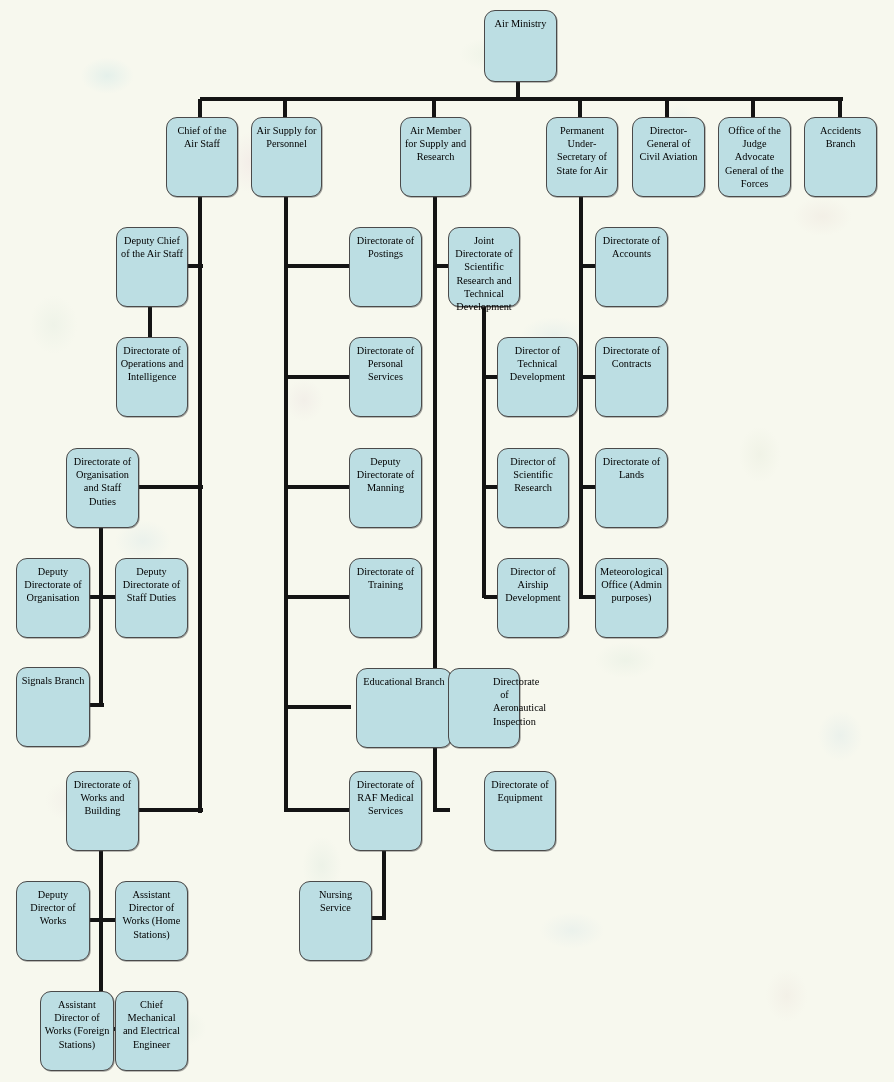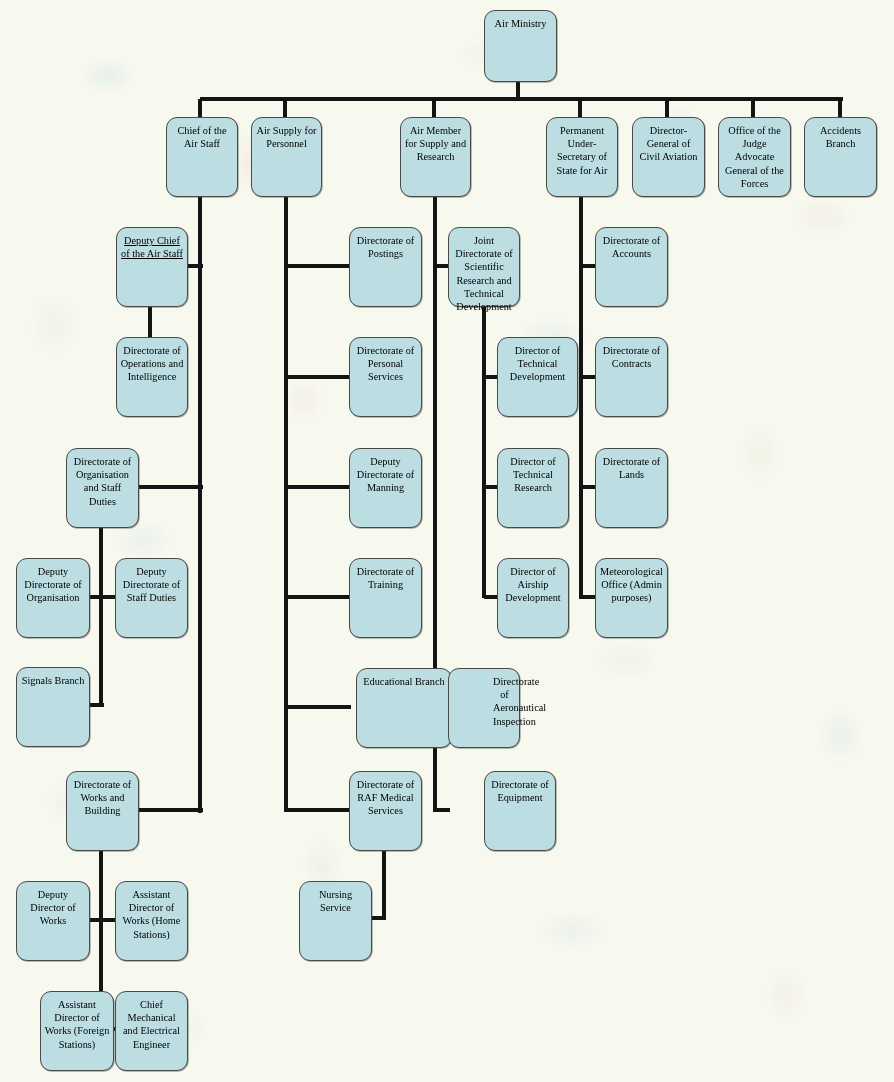--- a/index.html
+++ b/index.html
@@ -109,41 +109,41 @@
     </div>
   <div id="nodes-layer">
       <div class="node" style="left: 484px; top: 10px; width: 73px; height: 72px; background: rgb(188, 222, 227); border-color: rgb(74, 74, 74);">Air Ministry</div>
       <div class="node" style="left: 166px; top: 117px; width: 72px; height: 80px; background: rgb(188, 222, 227); border-color: rgb(74, 74, 74);">Chief of the Air Staff</div>
       <div class="node" style="left: 251px; top: 117px; width: 71px; height: 80px; background: rgb(188, 222, 227); border-color: rgb(74, 74, 74);">Air Supply for Personnel</div>
       <div class="node" style="left: 400px; top: 117px; width: 71px; height: 80px; background: rgb(188, 222, 227); border-color: rgb(74, 74, 74);">Air Member for Supply and Research</div>
       <div class="node" style="left: 546px; top: 117px; width: 72px; height: 80px; background: rgb(188, 222, 227); border-color: rgb(74, 74, 74);">Permanent Under-Secretary of State for Air</div>
       <div class="node" style="left: 632px; top: 117px; width: 73px; height: 80px; background: rgb(188, 222, 227); border-color: rgb(74, 74, 74);">Director-General of Civil Aviation</div>
       <div class="node" style="left: 718px; top: 117px; width: 73px; height: 80px; background: rgb(188, 222, 227); border-color: rgb(74, 74, 74);">Office of the Judge Advocate General of the Forces</div>
       <div class="node" style="left: 804px; top: 117px; width: 73px; height: 80px; background: rgb(188, 222, 227); border-color: rgb(74, 74, 74);">Accidents Branch</div>
-      <div class="node" style="left: 116px; top: 227px; width: 72px; height: 80px; background: rgb(188, 222, 227); border-color: rgb(74, 74, 74); text-decoration: underline;">Deputy Chief of the Air Staff</div>
+      <div class="node" style="left: 116px; top: 227px; width: 72px; height: 80px; background: rgb(188, 222, 227); border-color: rgb(74, 74, 74);">Deputy Chief of the Air Staff</div>
       <div class="node" style="left: 116px; top: 337px; width: 72px; height: 80px; background: rgb(188, 222, 227); border-color: rgb(74, 74, 74);">Directorate of Operations and Intelligence</div>
       <div class="node" style="left: 66px; top: 448px; width: 73px; height: 80px; background: rgb(188, 222, 227); border-color: rgb(74, 74, 74);">Directorate of Organisation and Staff Duties</div>
       <div class="node" style="left: 16px; top: 558px; width: 74px; height: 80px; background: rgb(188, 222, 227); border-color: rgb(74, 74, 74);">Deputy Directorate of Organisation</div>
       <div class="node" style="left: 115px; top: 558px; width: 73px; height: 80px; background: rgb(188, 222, 227); border-color: rgb(74, 74, 74);">Deputy Directorate of Staff Duties</div>
       <div class="node" style="left: 16px; top: 667px; width: 74px; height: 80px; background: rgb(188, 222, 227); border-color: rgb(74, 74, 74);">Signals Branch</div>
       <div class="node" style="left: 66px; top: 771px; width: 73px; height: 80px; background: rgb(188, 222, 227); border-color: rgb(74, 74, 74);">Directorate of Works and Building</div>
       <div class="node" style="left: 16px; top: 881px; width: 74px; height: 80px; background: rgb(188, 222, 227); border-color: rgb(74, 74, 74);">Deputy Director of Works</div>
       <div class="node" style="left: 115px; top: 881px; width: 73px; height: 80px; background: rgb(188, 222, 227); border-color: rgb(74, 74, 74);">Assistant Director of Works (Home Stations)</div>
       <div class="node" style="left: 24px; top: 991px; width: 74px; height: 80px; background: rgb(188, 222, 227); border-color: rgb(74, 74, 74); margin-left: 16px;">Assistant Director of Works (Foreign Stations)</div>
       <div class="node" style="left: 115px; top: 991px; width: 73px; height: 80px; background: rgb(188, 222, 227); border-color: rgb(74, 74, 74);">Chief Mechanical and Electrical Engineer</div>
       <div class="node" style="left: 349px; top: 227px; width: 73px; height: 80px; background: rgb(188, 222, 227); border-color: rgb(74, 74, 74);">Directorate of Postings</div>
       <div class="node" style="left: 349px; top: 337px; width: 73px; height: 80px; background: rgb(188, 222, 227); border-color: rgb(74, 74, 74);">Directorate of Personal Services</div>
       <div class="node" style="left: 349px; top: 448px; width: 73px; height: 80px; background: rgb(188, 222, 227); border-color: rgb(74, 74, 74);">Deputy Directorate of Manning</div>
       <div class="node" style="left: 349px; top: 558px; width: 73px; height: 80px; background: rgb(188, 222, 227); border-color: rgb(74, 74, 74);">Directorate of Training</div>
       <div class="node" style="left: 356px; top: 668px; width: 96px; height: 80px; background: rgb(188, 222, 227); border-color: rgb(74, 74, 74);">Educational Branch</div>
       <div class="node" style="left: 349px; top: 771px; width: 73px; height: 80px; background: rgb(188, 222, 227); border-color: rgb(74, 74, 74);">Directorate of RAF Medical Services</div>
       <div class="node" style="left: 299px; top: 881px; width: 73px; height: 80px; background: rgb(188, 222, 227); border-color: rgb(74, 74, 74);">Nursing Service</div>
       <div class="node" style="left: 448px; top: 227px; width: 72px; height: 80px; background: rgb(188, 222, 227); border-color: rgb(74, 74, 74);">Joint Directorate of Scientific Research and Technical Development</div>
       <div class="node" style="left: 497px; top: 337px; width: 81px; height: 80px; background: rgb(188, 222, 227); border-color: rgb(74, 74, 74); text-align: center;">Director of Technical Development</div>
-      <div class="node" style="left: 497px; top: 448px; width: 72px; height: 80px; background: rgb(188, 222, 227); border-color: rgb(74, 74, 74);">Director of Technical Research</div>
+      <div class="node" style="left: 497px; top: 448px; width: 72px; height: 80px; background: rgb(188, 222, 227); border-color: rgb(74, 74, 74);">Director of Scientific Research</div>
       <div class="node" style="left: 497px; top: 558px; width: 72px; height: 80px; background: rgb(188, 222, 227); border-color: rgb(74, 74, 74);">Director of Airship Development</div>
       <div class="node" style="left: 448px; top: 668px; width: 72px; height: 80px; background: rgb(188, 222, 227); border-color: rgb(74, 74, 74); padding-left: 44px;">Directorate of Aeronautical Inspection</div>
       <div class="node" style="left: 448px; top: 771px; width: 72px; height: 80px; background: rgb(188, 222, 227); border-color: rgb(74, 74, 74); margin-left: 36px;">Directorate of Equipment</div>
       <div class="node" style="left: 595px; top: 227px; width: 73px; height: 80px; background: rgb(188, 222, 227); border-color: rgb(74, 74, 74);">Directorate of Accounts</div>
       <div class="node" style="left: 595px; top: 337px; width: 73px; height: 80px; background: rgb(188, 222, 227); border-color: rgb(74, 74, 74);">Directorate of Contracts</div>
       <div class="node" style="left: 595px; top: 448px; width: 73px; height: 80px; background: rgb(188, 222, 227); border-color: rgb(74, 74, 74);">Directorate of Lands</div>
       <div class="node" style="left: 595px; top: 558px; width: 73px; height: 80px; background: rgb(188, 222, 227); border-color: rgb(74, 74, 74);">Meteorological Office (Admin purposes)</div>
     </div>
 </div>
 

